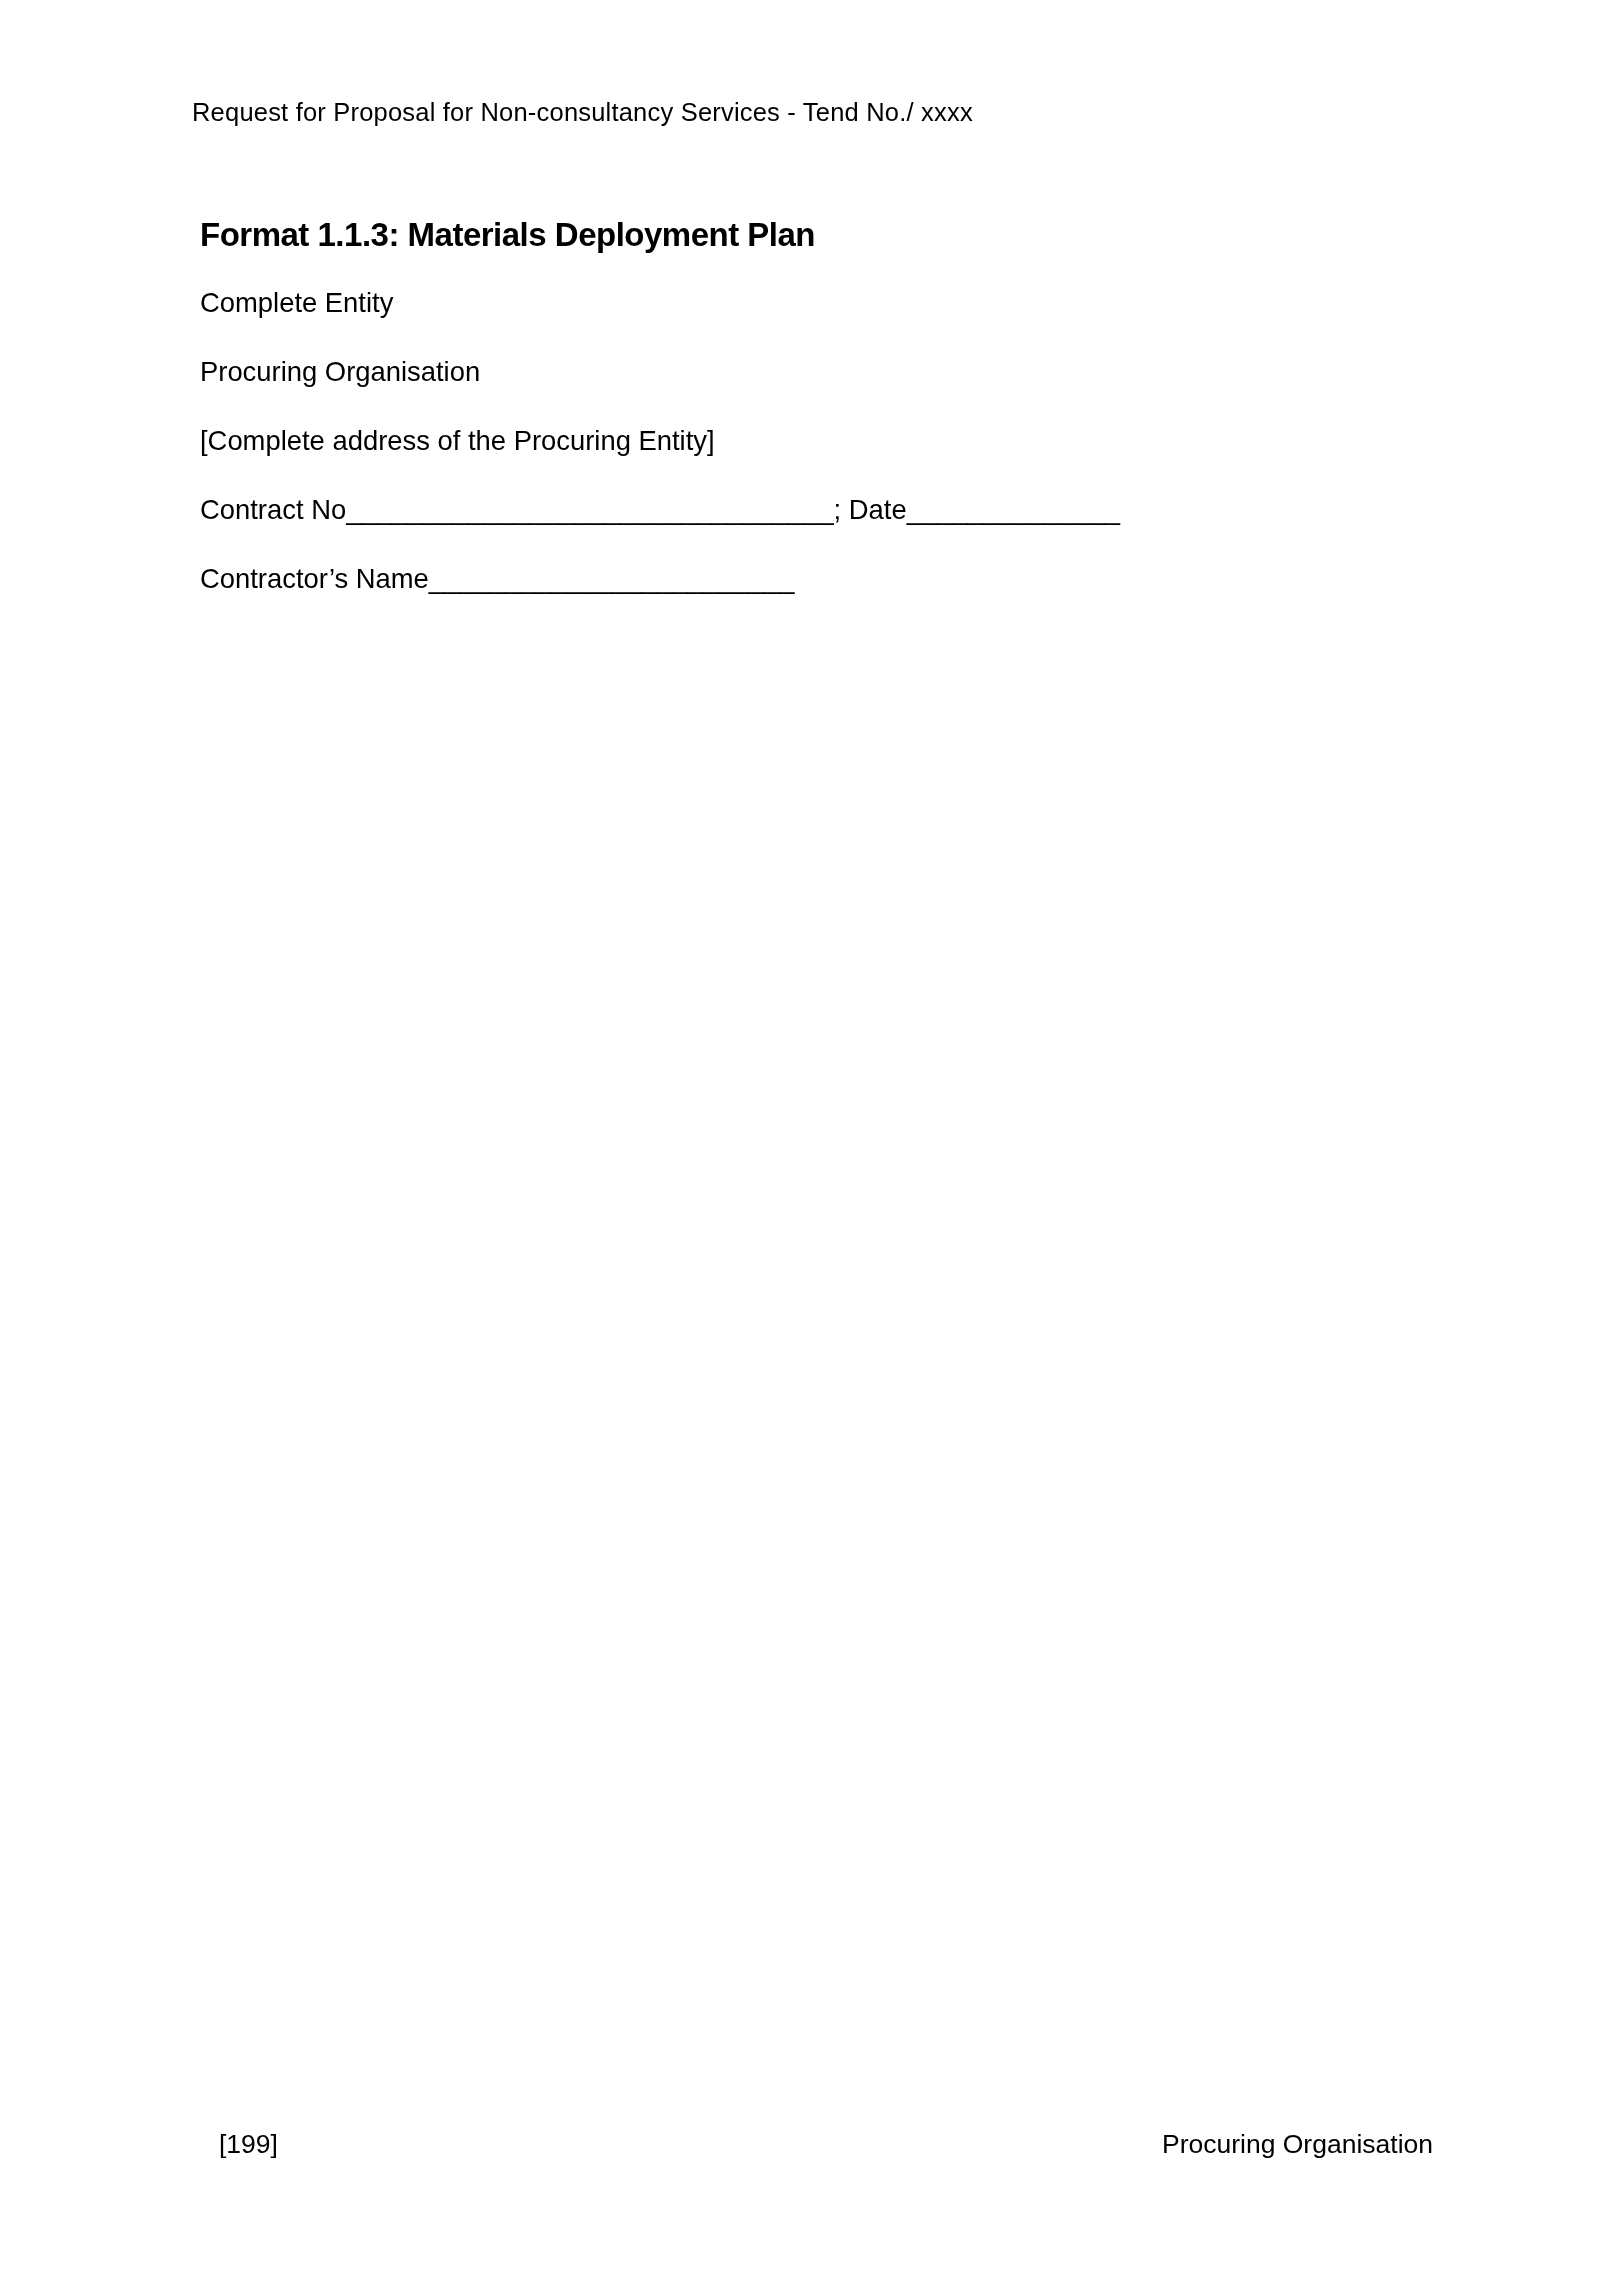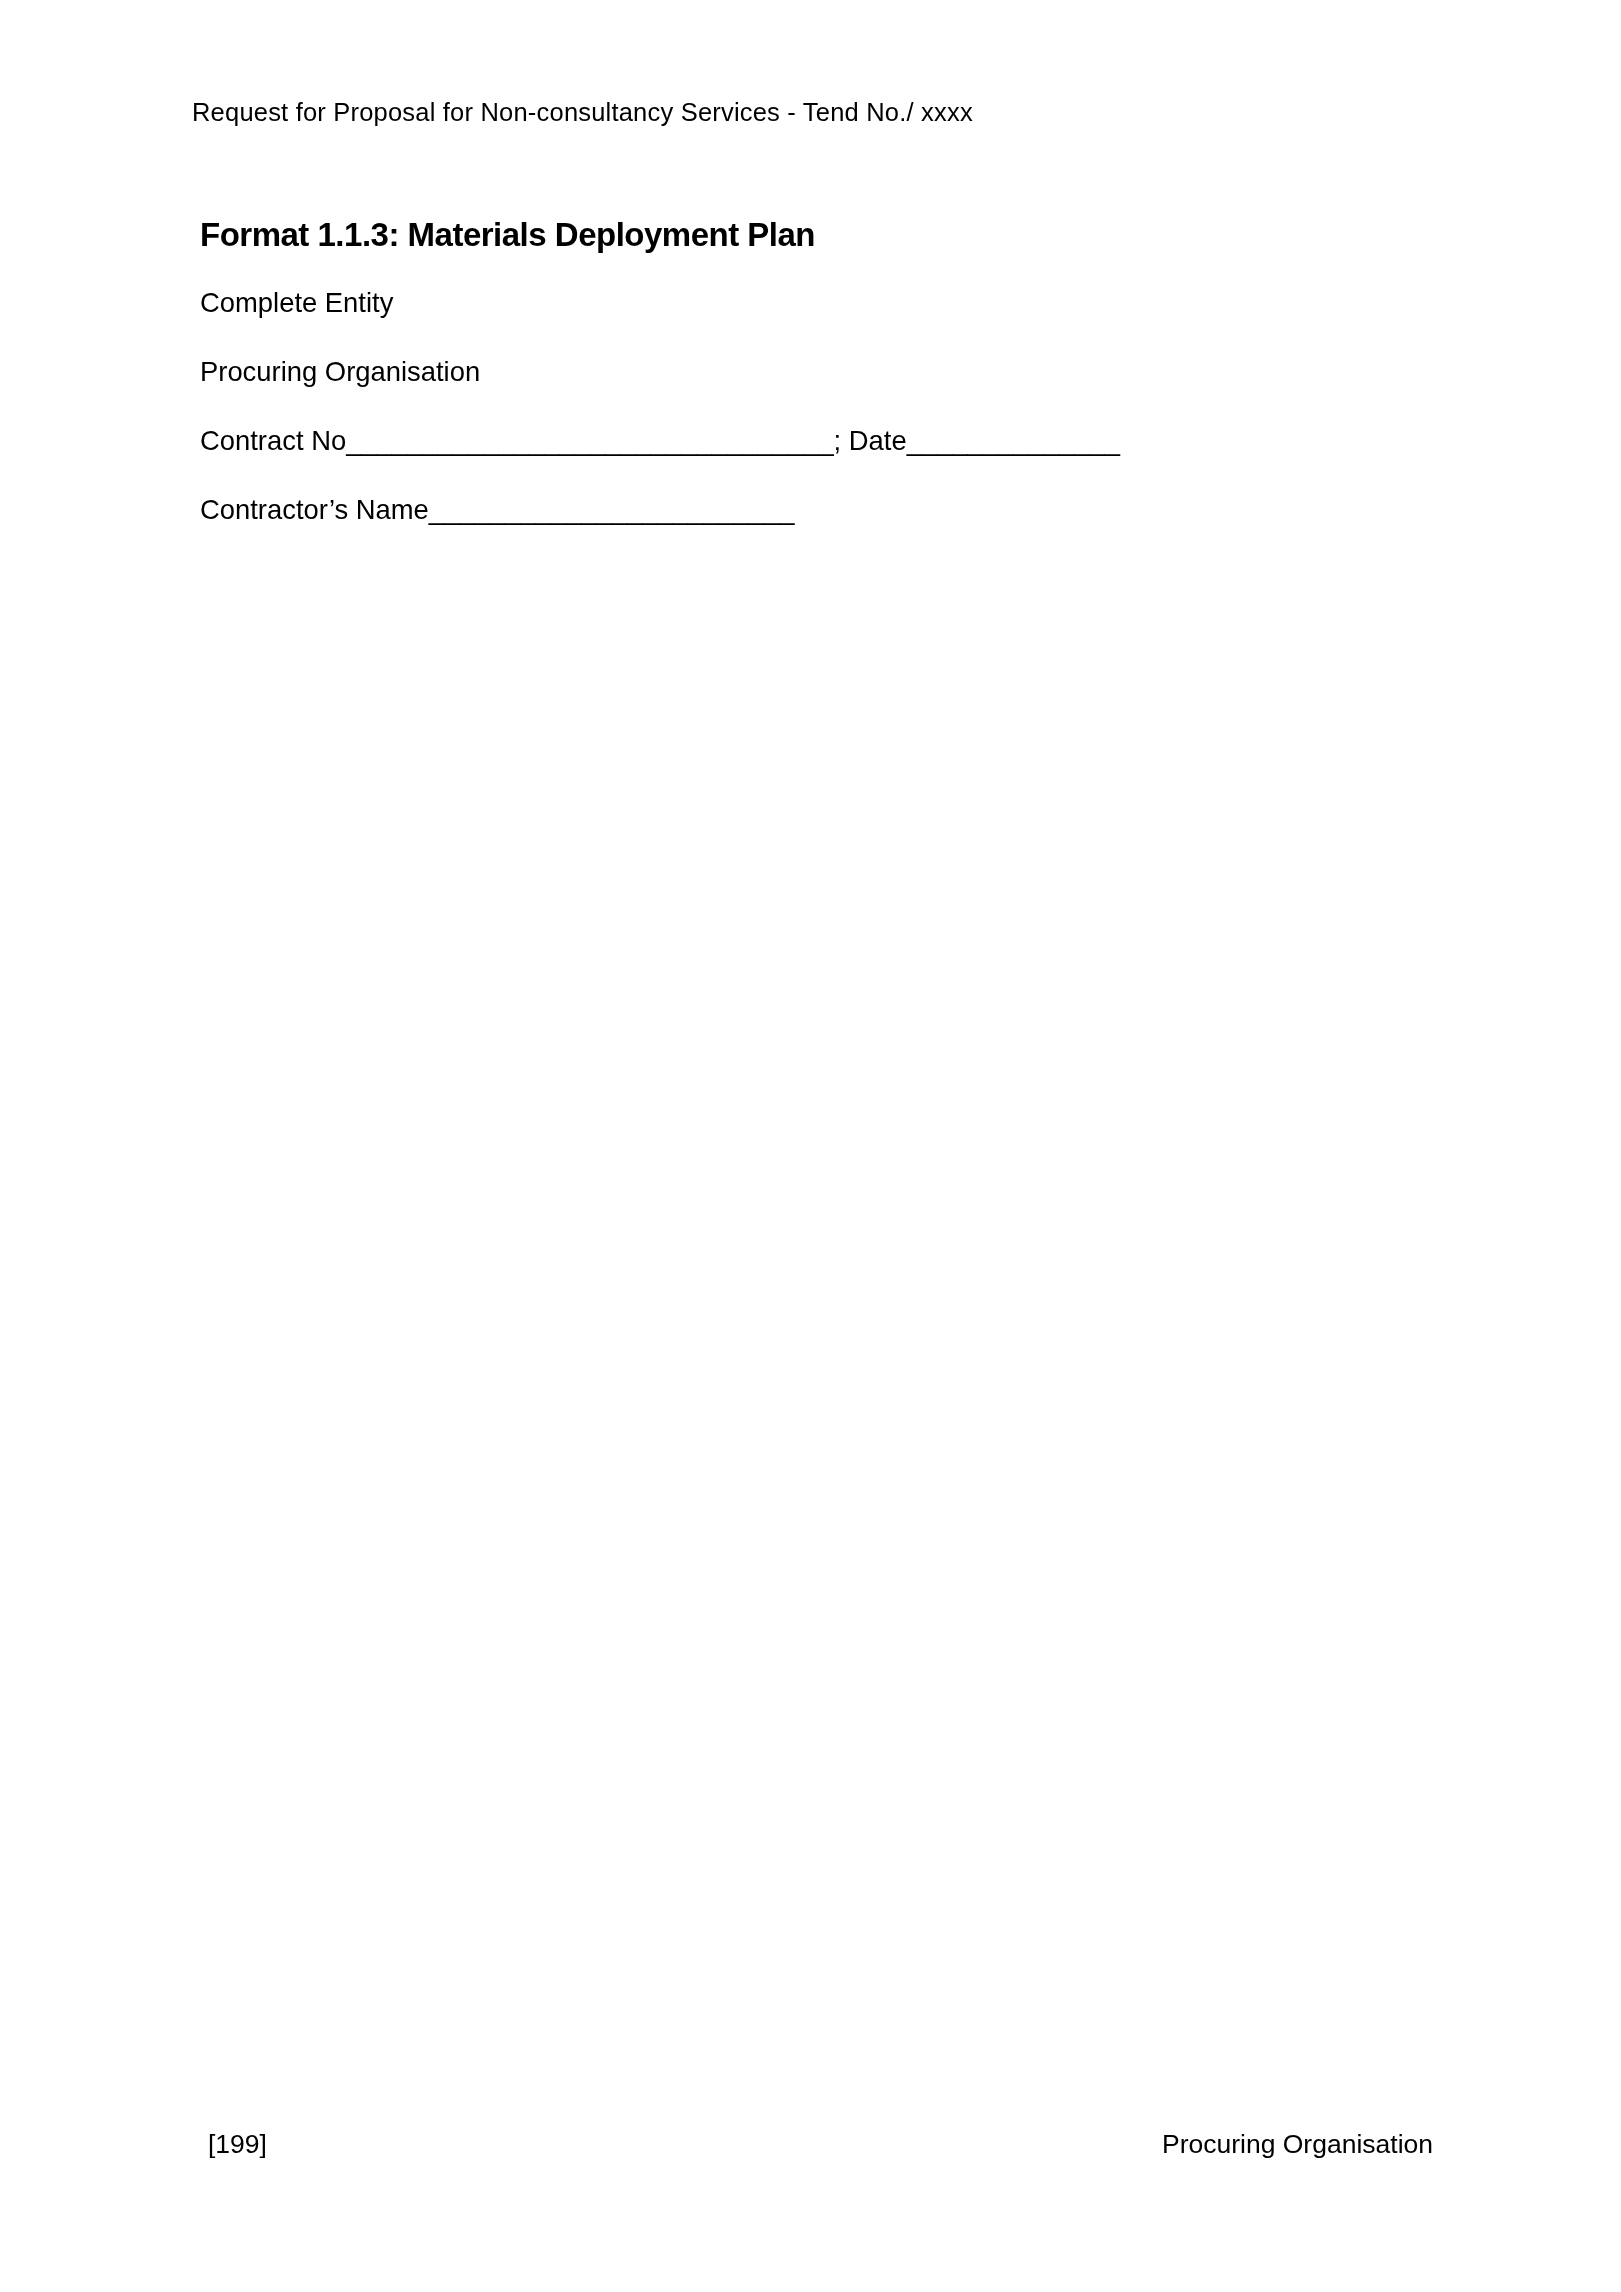--- a/index.html
+++ b/index.html
@@ -58,41 +58,42 @@
     left: 192px;
     right: 188px;
     top: 2129px;
     display: flex;
     justify-content: space-between;
     align-items: baseline;
     font-size: 26.5px;
     line-height: 31px;
   }
   .page-number {
-    margin-left: 16px;
+    margin-left: 27px;
     text-align: right;
   }
 </style>
 </head>
 <body>
 
 <div class="page">
 
   <header class="page-header">
     <span>Request for Proposal for Non-consultancy Services - Tend No./ xxxx</span>
   </header>
 
   <main class="content">
 
     <h1 class="doc-title">Format 1.1.3: Materials Deployment Plan</h1>
 
     <p>Complete Entity</p>
 
     <p>Procuring Organisation</p>
 
+    <p>[Complete address of the Procuring Entity]</p>
 
 
     <p>Contract No________________________________; Date______________</p>
 
     <p>Contractor’s Name________________________</p>
 
 
 
   </main>
 

